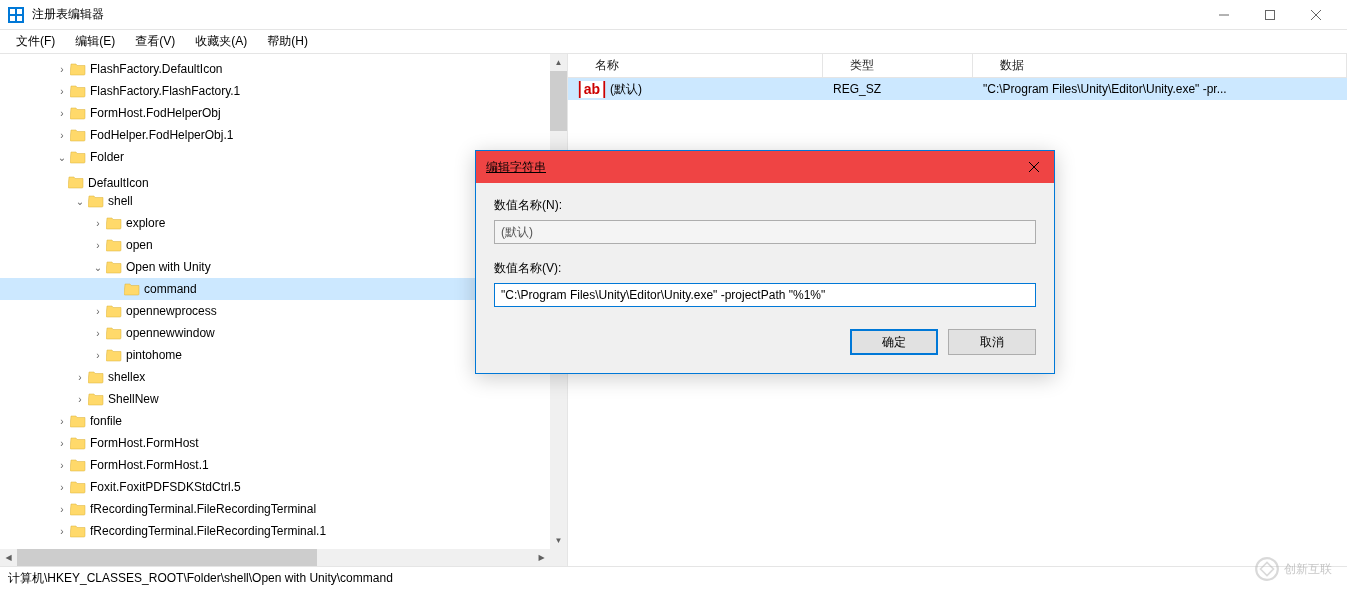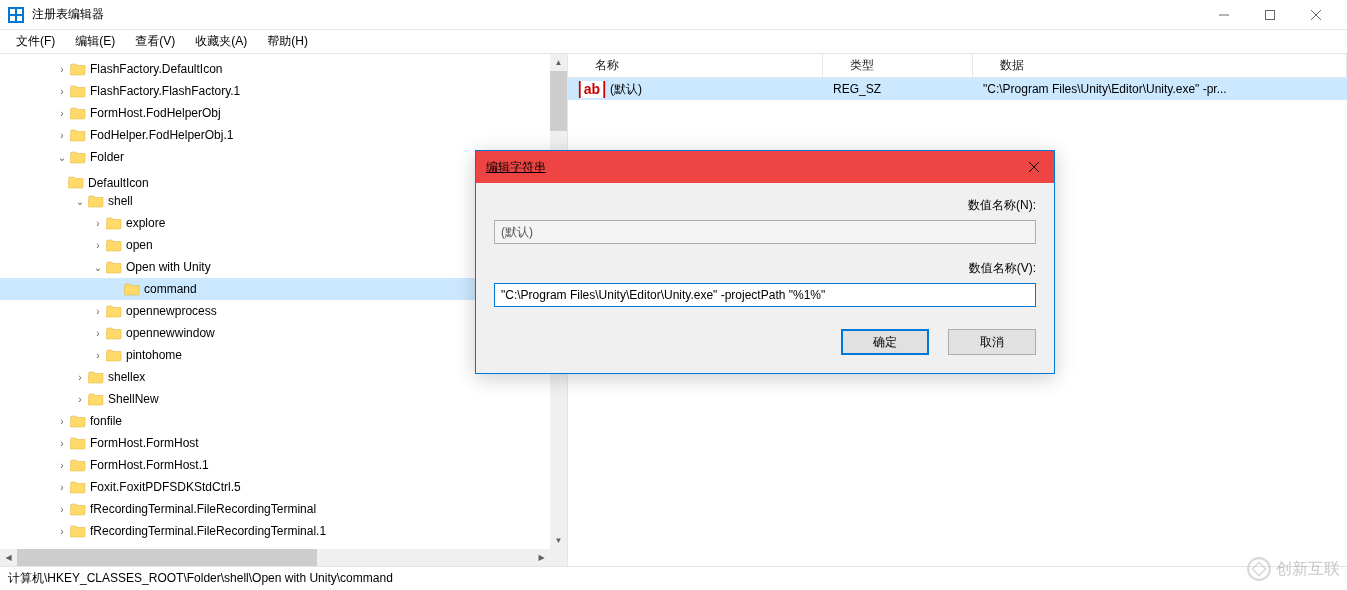--- a/index.html
+++ b/index.html
@@ -61,29 +61,29 @@
 
 
 .statusbar { height: 24px; border-top: 1px solid #e5e5e5; display: flex; align-items: center; padding: 0 8px; background: #fff; }
 
 
 .dialog { position: absolute; left: 475px; top: 150px; width: 580px; background: #f0f0f0; border: 1px solid #0078d7; box-shadow: 0 4px 20px rgba(0,0,0,.2); }
 .dialog-title { height: 32px; background: #ef4444; display: flex; align-items: center; padding: 0 10px; text-decoration: underline; }
 .dialog-title .dlg-spacer { flex: 1; }
 .dialog-title .close { width: 40px; height: 32px; display: flex; align-items: center; justify-content: center; margin-right:-10px; }
 .dialog-body { padding: 14px 18px 18px 18px; }
-.dialog-body .lbl { display: block; margin-bottom: 6px; text-align: right; }
+.dialog-body .lbl { display: block; margin-bottom: 6px; }
 .readonly-field { height: 24px; background: #fff; border: 1px solid #adadad; padding: 2px 6px; display:flex; align-items:center; margin-bottom: 16px; color:#555; background:#f4f4f4; }
 .text-input { width: 100%; height: 24px; border: 1px solid #0078d7; padding: 2px 6px; font: inherit; outline: none; }
-.dialog-buttons { display: flex; justify-content: flex-end; gap: 19px; margin-top: 22px; }
+.dialog-buttons { display: flex; justify-content: flex-end; gap: 10px; margin-top: 22px; }
 .dlg-btn { width: 88px; height: 26px; border: 1px solid #adadad; background: #e1e1e1; font: inherit; cursor: default; }
 .dlg-btn.primary { border: 2px solid #0078d7; }
 
 
-.watermark { position: absolute; right: 4px; bottom: 4px; width: 100px; height: 34px; display:flex; align-items:center; justify-content:center; opacity:.55; color:#999; font-size:16px; }
+.watermark { position: absolute; right: 4px; bottom: 4px; width: 100px; height: 34px; display:flex; align-items:center; justify-content:center; opacity:.55; color:#999; font-size:12px; }
 .watermark svg { width: 26px; height: 26px; margin-right: 4px; }
 </style>
 </head>
 <body>
 
 <div class="titlebar">
   <span class="app-icon">
     <svg viewBox="0 0 12 12">
         <rect x="0" y="0" width="5" height="5" fill="#fff"></rect>
         <rect x="7" y="0" width="5" height="5" fill="#fff"></rect>

